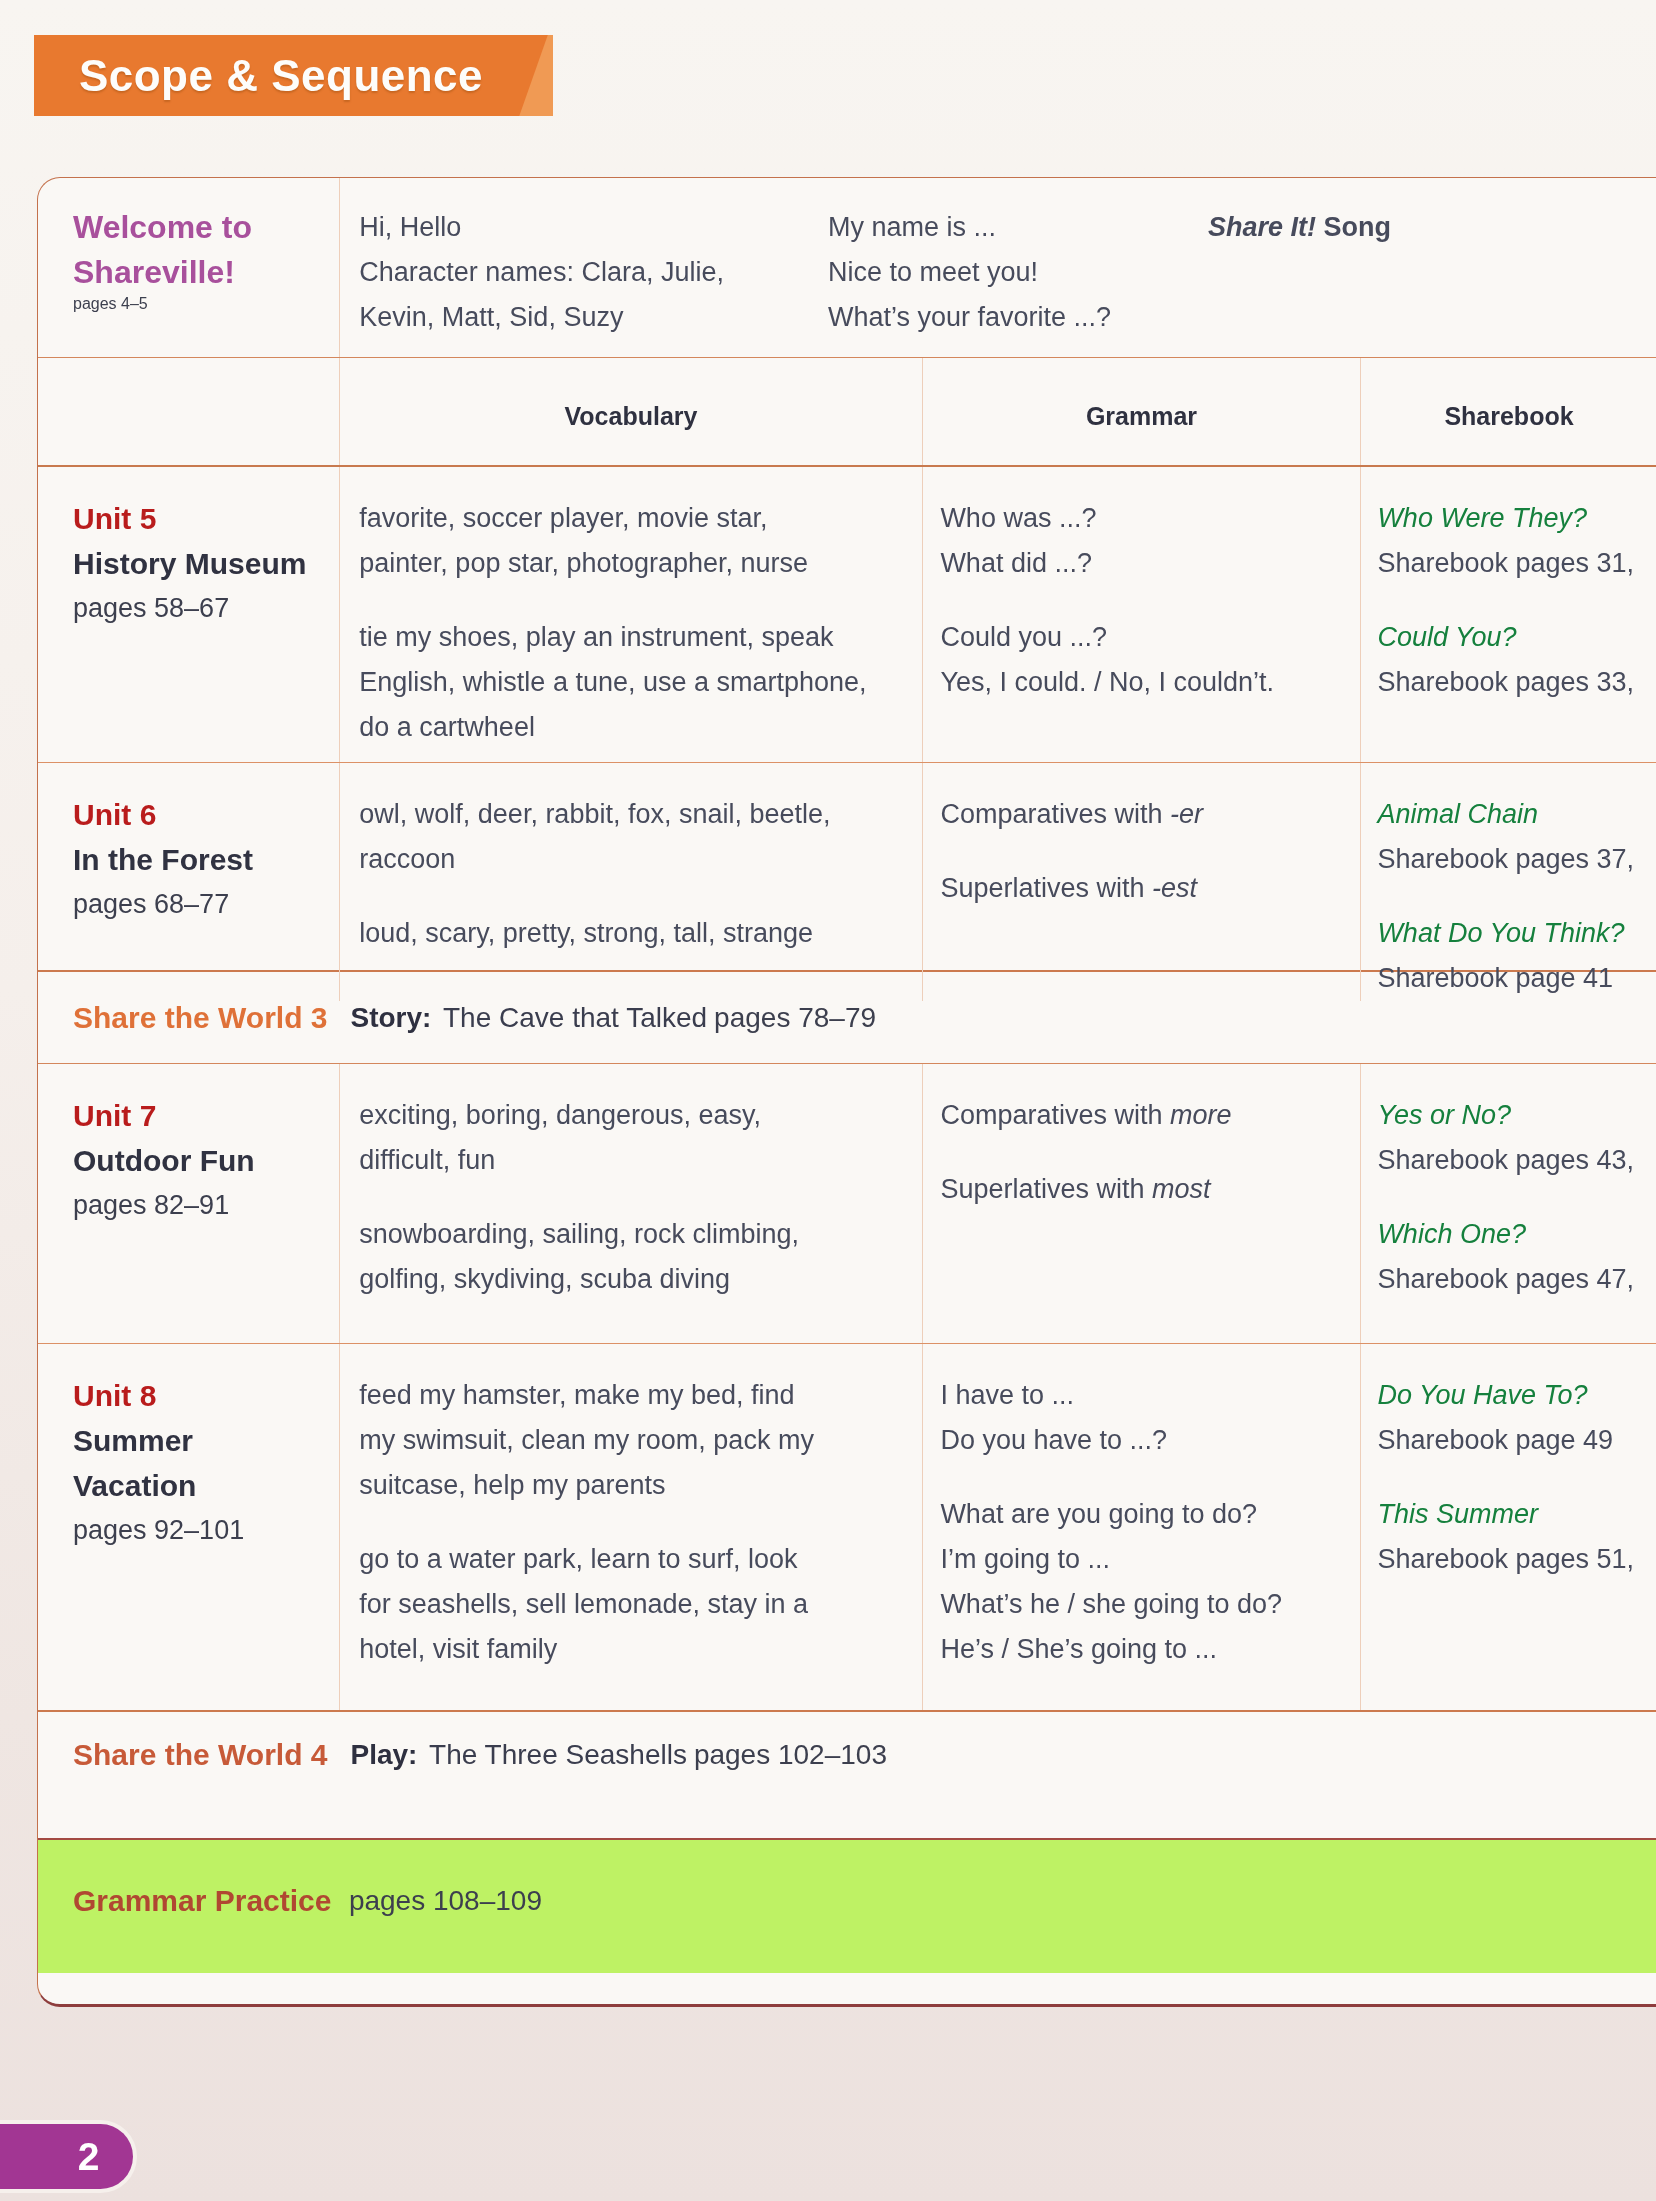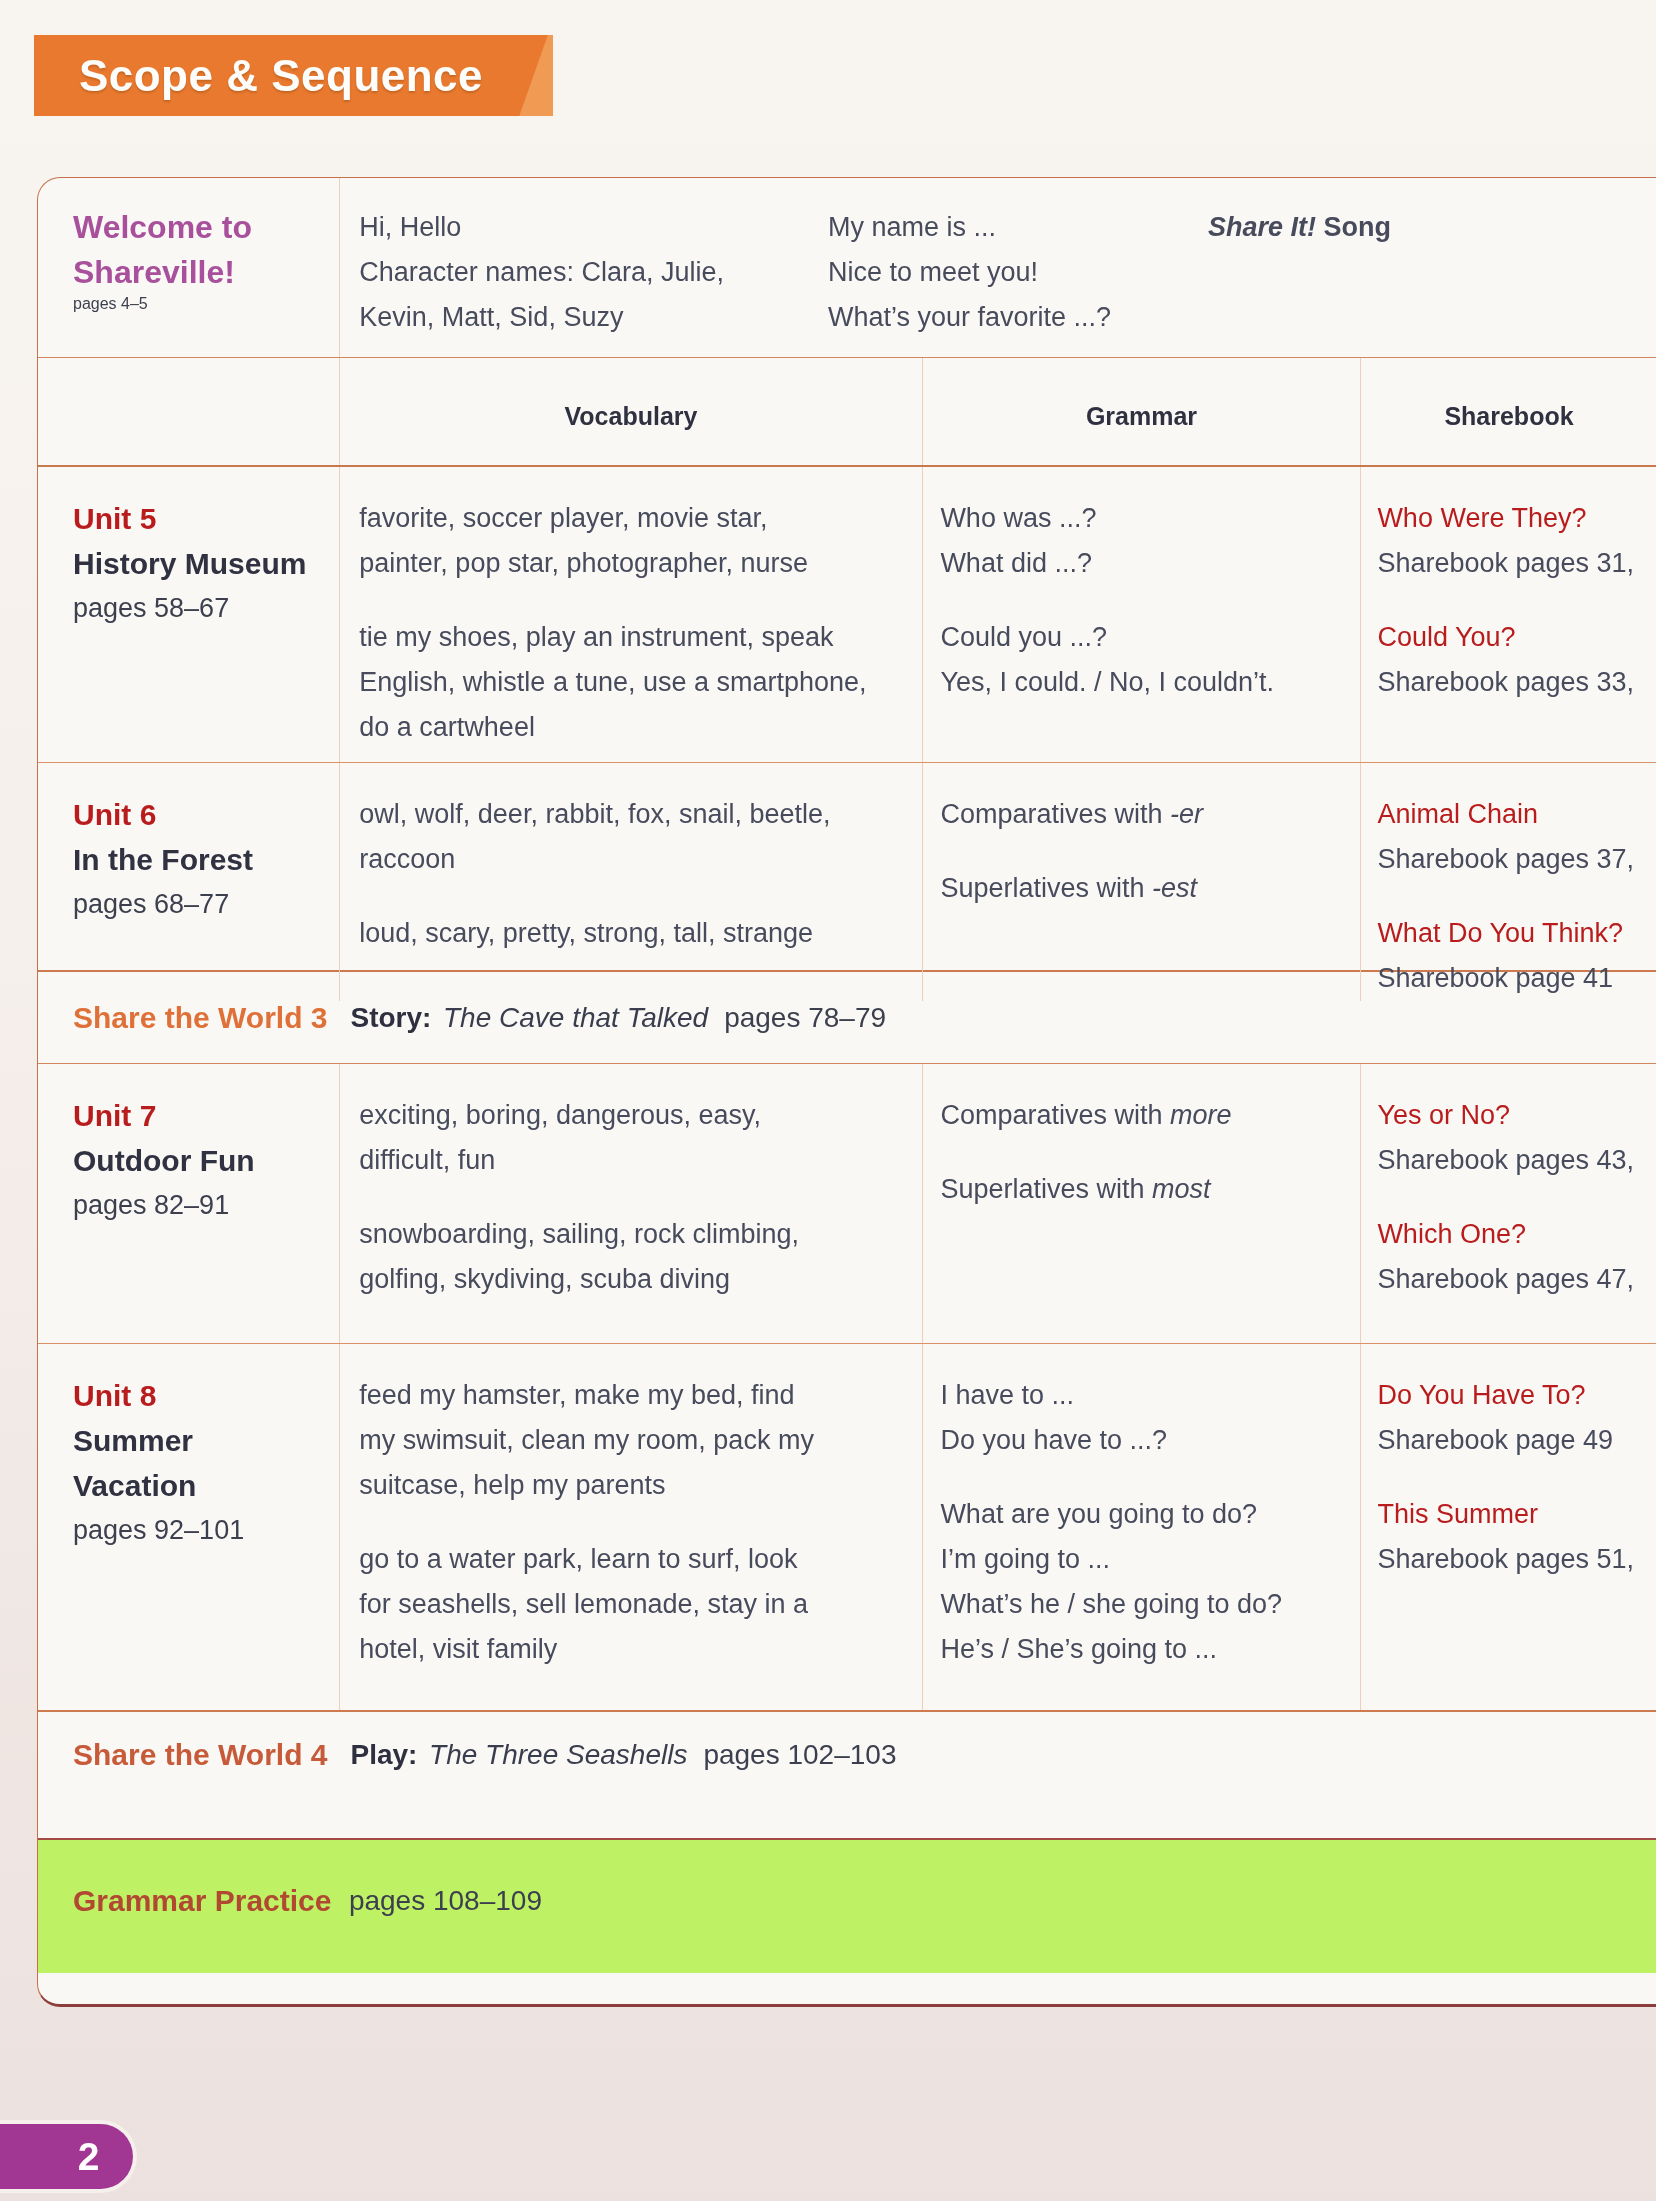--- a/index.html
+++ b/index.html
@@ -23,21 +23,21 @@
     background:#faf8f5;
     border-top:1.9px solid #c4714c;border-left:1.9px solid #c4714c;border-bottom:3.9px solid #8e3d3d;
     border-radius:23px 0 0 23px;overflow:hidden;box-sizing:border-box;}
   .row{display:grid;grid-template-columns:301px 583px 438px 1fr;box-sizing:border-box;}
   .cell{box-sizing:border-box;padding-top:29px;font-size:27px;line-height:45px;}
   .unit-cell{padding-left:35px;padding-right:13.5px;}
   .vocab-cell{padding-left:19.3px;padding-right:15.4px;border-left:1.9px solid #eecfba;}
   .grammar-cell{padding-left:17.4px;padding-right:7.7px;border-left:1.9px solid #eecfba;}
   .sharebook-cell{padding-left:16.4px;padding-right:0;border-left:1.9px solid #eecfba;}
   .para.gap{margin-top:29px;}
-  .sb-entry .sb-title{color:#b91c1c;}
+  .sb-entry .sb-title{font-style:italic;color:#15803d;}
   .sb-entry.gap{margin-top:29px;}
   .unit-num{font-weight:bold;font-size:30px;color:#b91c1c;}
   .unit-title{font-weight:bold;font-size:30px;color:#303241;}
   .unit-pages{color:#3c3f4e;}
   
   .row-welcome{height:179px;grid-template-columns:301px 1fr;}
   .welcome-info{padding-top:27px;padding-left:35px;box-sizing:border-box;}
   .welcome-title{font-weight:bold;font-size:32px;line-height:45px;color:#a8509c;}
   .welcome-free{position:relative;border-left:1.9px solid #eecfba;}
   .welcome-block{position:absolute;top:27px;font-size:27px;line-height:45px;}
@@ -55,21 +55,21 @@
   .row-u7{height:280px;border-top:1.9px solid #d4875c;}
   .row-u8{height:367px;border-top:1.9px solid #dc9166;}
   .band-stw4{height:87px;border-top:2.9px solid #cc7a4e;}
   .band-gp{height:135px;border-top:2.9px solid #a34a42;background:#bef264;margin-top:41px;}
   
   .band{display:flex;align-items:center;padding-left:35px;font-size:28px;box-sizing:border-box;}
   .band-heading{font-weight:bold;font-size:30px;margin-right:23px;}
   .band-heading.stw3{color:#df7138;}
   .band-heading.stw4{color:#c75a38;}
   .band-label{font-weight:bold;color:#2e3040;margin-right:11.6px;}
-  .band-title{font-style:italic;color:#3a3d4e;margin-right:16px;}
+  .band-title{color:#3a3d4e;margin-right:7px;}
   .band-pages{color:#3c3f4e;}
   .gp-heading{font-weight:bold;font-size:30px;color:#b04832;margin-right:17.4px;}
   .band-gp{padding-bottom:11.6px;}
   
   .page-tab{position:absolute;left:0;top:2120px;width:137px;height:73px;background:#a23693;
     border-radius:0 37px 37px 0;border:4.8px solid #f6f0ec;border-left:none;box-sizing:border-box;
     display:flex;align-items:center;justify-content:center;padding-left:44px;}
   .page-tab span{color:#ffffff;font-weight:bold;font-size:39px;}
 </style>
 </head>

